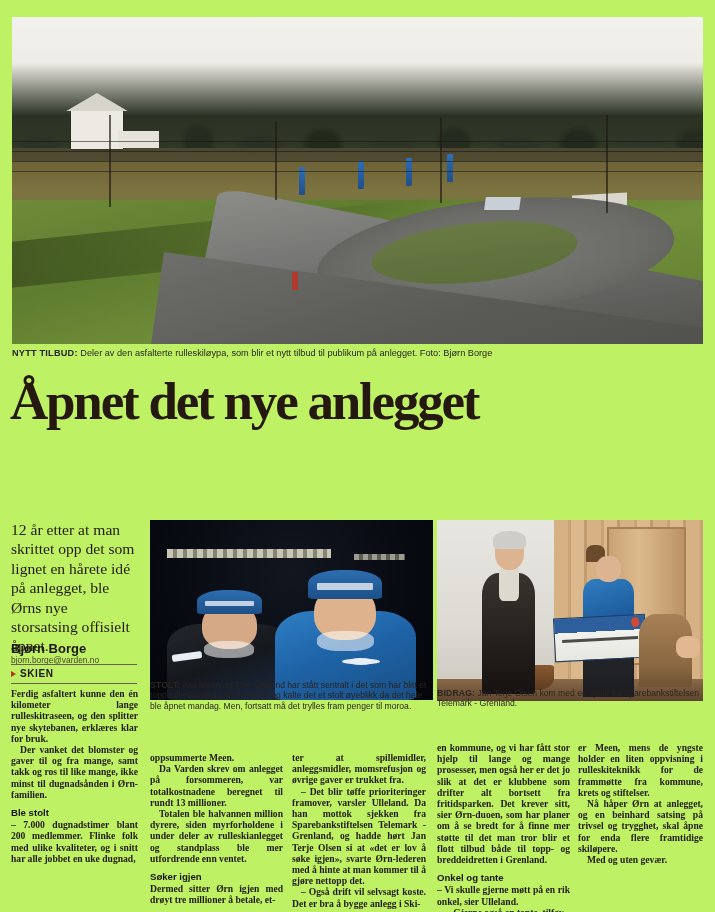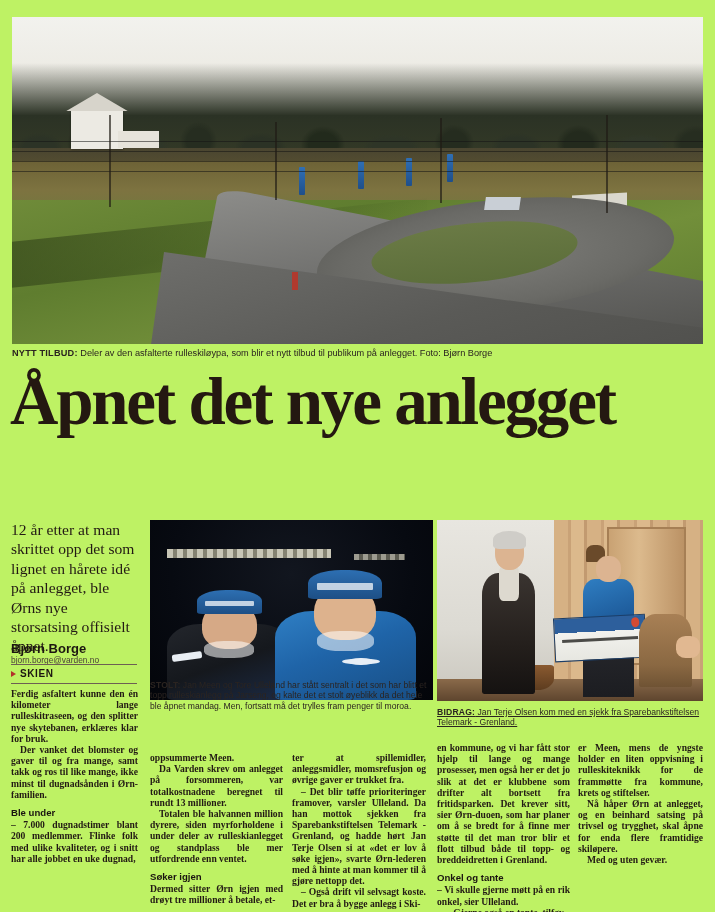--- a/index.html
+++ b/index.html
@@ -161,21 +161,21 @@
   
   .headline {
     position: absolute;
     left: 10px;
     top: 370px;
     width: 700px;
   }
   .headline-line {
     font-family: "Liberation Serif", serif;
     font-weight: bold;
-    font-size: 67px;
+    font-size: 53px;
     line-height: 62px;
     letter-spacing: -2.2px;
     color: #241811;
     white-space: nowrap;
     transform: scaleX(1.0);
     transform-origin: left center;
   }
   .headline-line.l2 {
     font-size: 67px;
     letter-spacing: -1.6px;
@@ -381,21 +381,21 @@
 
   
   .photo-caption {
     position: absolute;
     font-family: "Liberation Sans", sans-serif;
     font-size: 8.6px;
     line-height: 10.4px;
     color: #2b2420;
   }
   .cap-stolt { left: 150px; top: 680px; width: 283px; }
-  .cap-bidrag { left: 437px; top: 707px; width: 266px; text-decoration: underline; }
+  .cap-bidrag { left: 437px; top: 688px; width: 266px; }
   .c1 { left: 0px;   width: 127px; }
   .c2 { left: 139px; width: 133px; top: 752px; }
   .c3 { left: 281px; width: 134px; top: 752px; }
   .c4 { left: 426px; width: 133px; top: 752px; }
   .c5 { left: 568px; width: 136px; top: 752px; }
   .colabs {
     position: absolute;
     font-family: "Liberation Serif", serif;
     font-size: 9.6px;
     line-height: 11.2px;
@@ -522,21 +522,21 @@
   <div class="photo-caption cap-stolt">
     <span class="cap-label">STOLT:</span><span> Jan Meen og Tore Ulleland har stått sentralt i det som har blitt et topp rulleskianlegg på Jarseng, og kalte det et stolt øyeblikk da det hele ble åpnet mandag. Men, fortsatt må det trylles fram penger til moroa.</span>
   </div>
   <div class="photo-caption cap-bidrag">
     <span class="cap-label">BIDRAG:</span><span> Jan Terje Olsen kom med en sjekk fra Sparebankstiftelsen Telemark - Grenland.</span>
   </div>
 
   <div class="colabs c1" style="left:11px; top:688px; width:127px; height:224px;">
       <p class="first">Ferdig asfaltert kunne den én kilometer lange rulleskitraseen, og den splitter nye skytebanen, erklæres klar for bruk.</p>
       <p>Der vanket det blomster og gaver til og fra mange, samt takk og ros til like mange, ikke minst til dugnadsånden i Ørn-familien.</p>
-      <h4>Ble under</h4>
+      <h4>Ble stolt</h4>
       <p class="first">– 7.000 dugnadstimer blant 200 medlemmer. Flinke folk med ulike kvaliteter, og i snitt har alle jobbet en uke dugnad,</p>
     </div>
   <div class="colabs c2" style="left:150px; top:752px; width:133px; height:160px;">
       <p class="first">oppsummerte Meen.</p>
       <p>Da Varden skrev om anlegget på forsommeren, var totalkostnadene beregnet til rundt 13 millioner.</p>
       <p>Totalen ble halvannen million dyrere, siden myrforholdene i under deler av rulleskianlegget og standplass ble mer utfordrende enn ventet.</p>
       <h4>Søker igjen</h4>
       <p class="first">Dermed sitter Ørn igjen med drøyt tre millioner å betale, et-</p>
     </div>
   <div class="colabs c3" style="left:292px; top:752px; width:134px; height:160px;">

